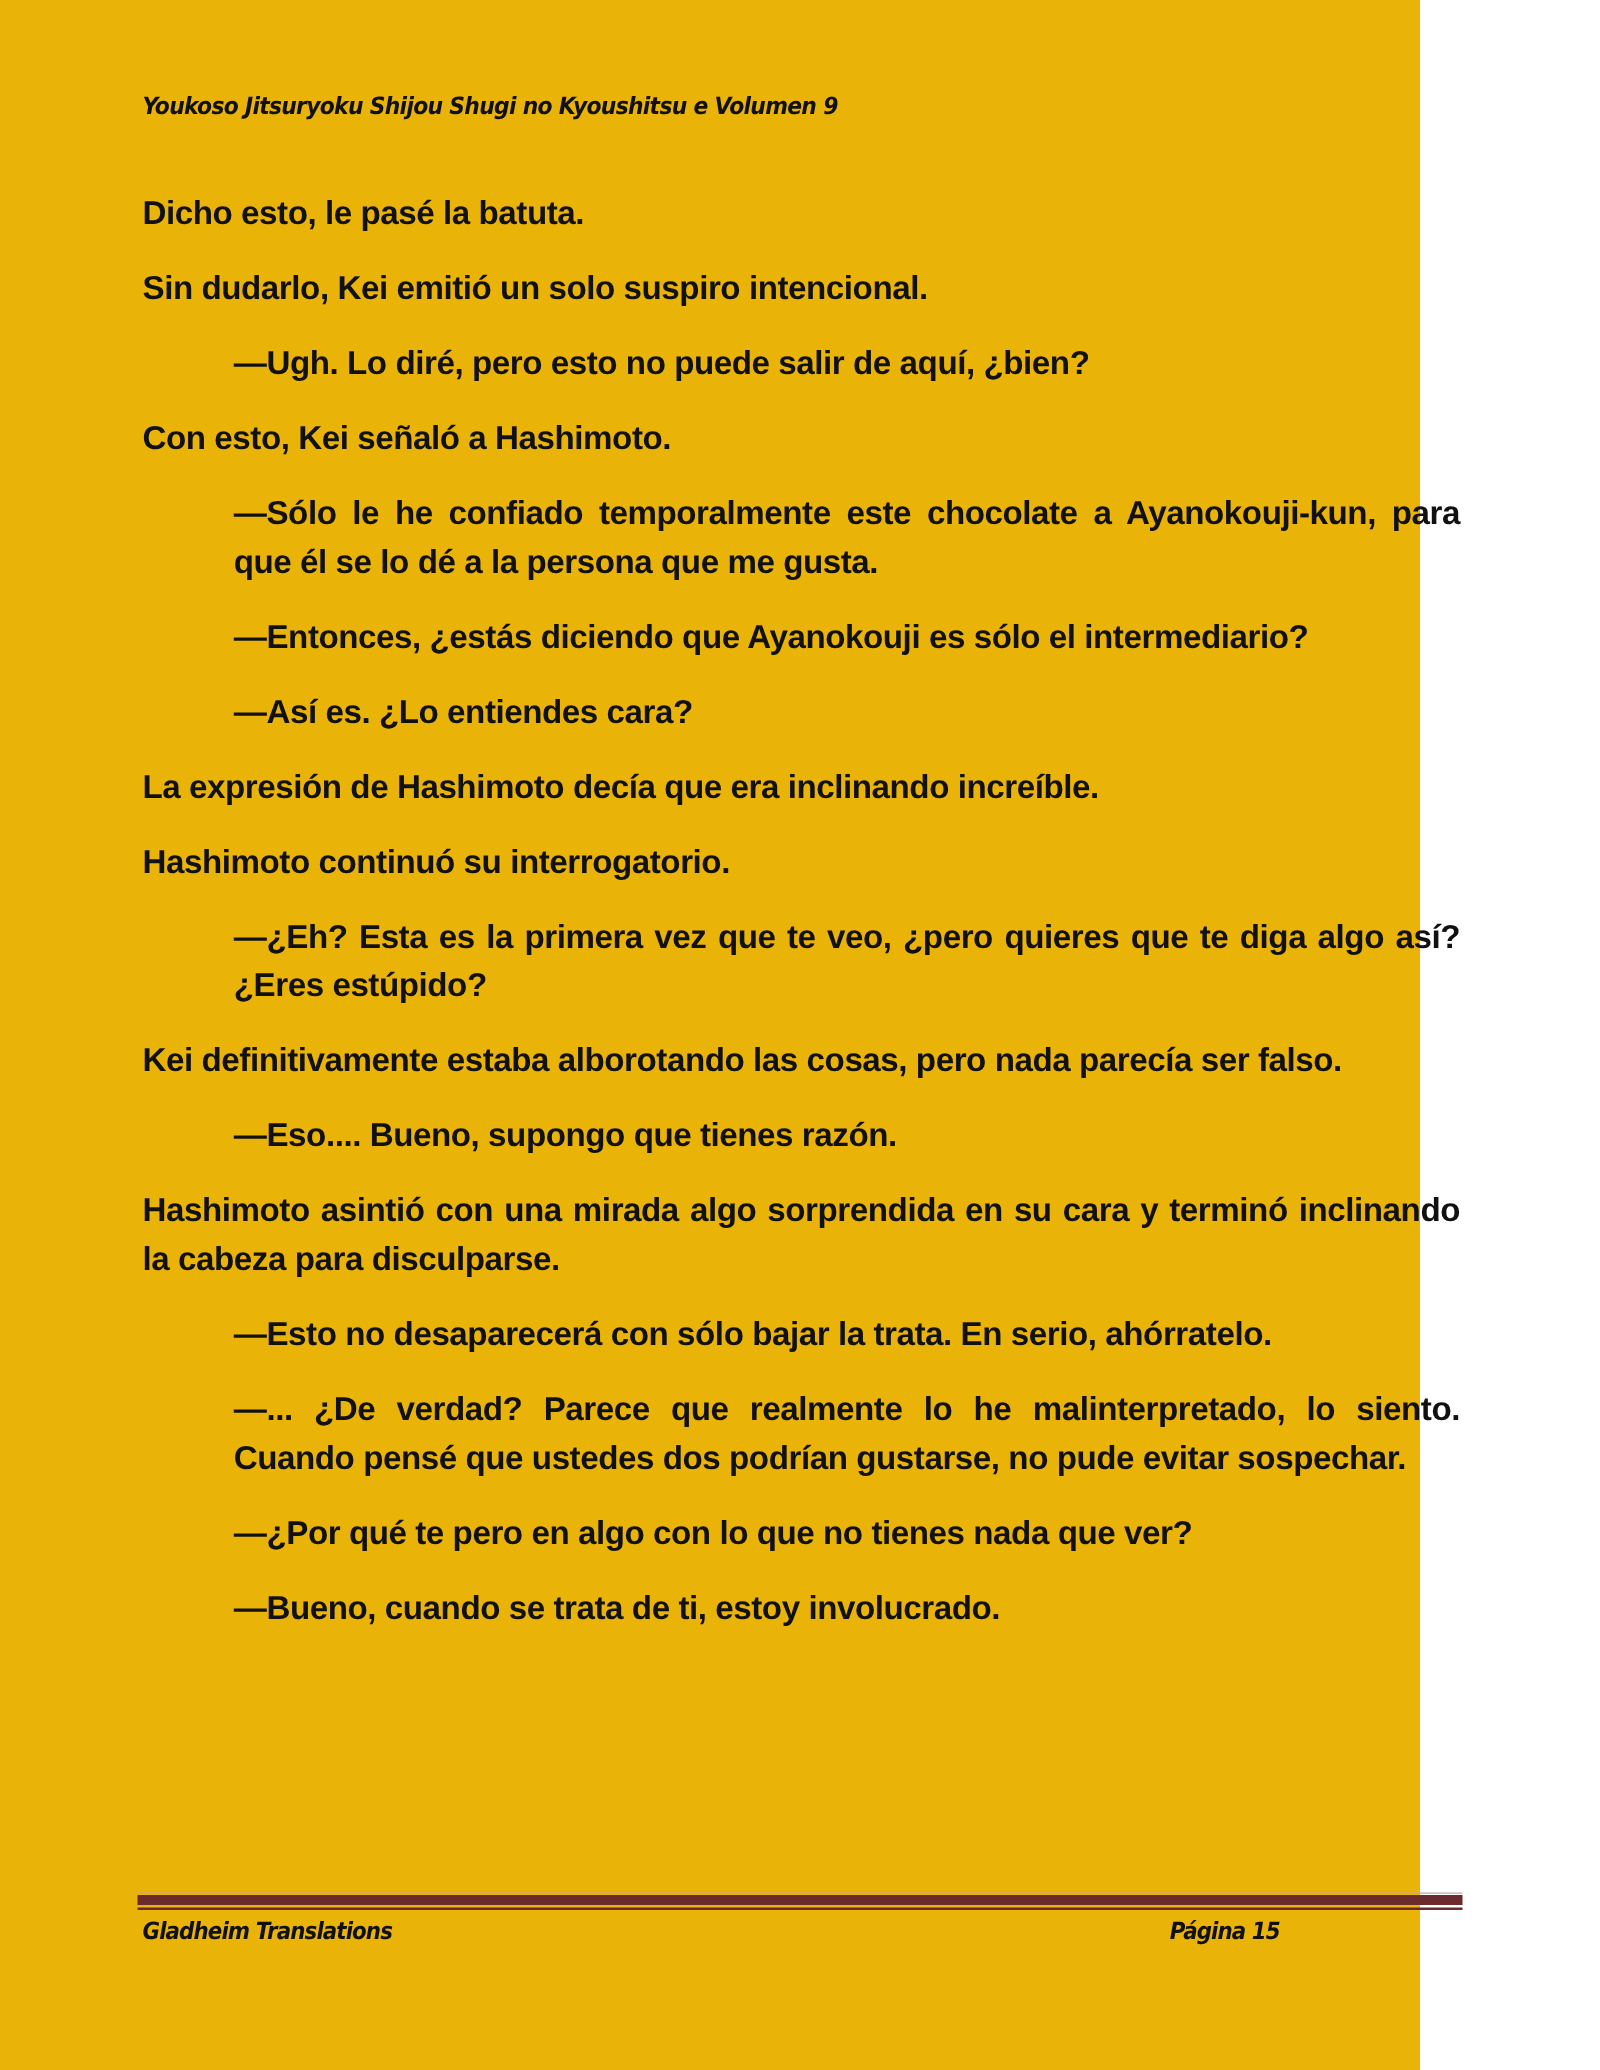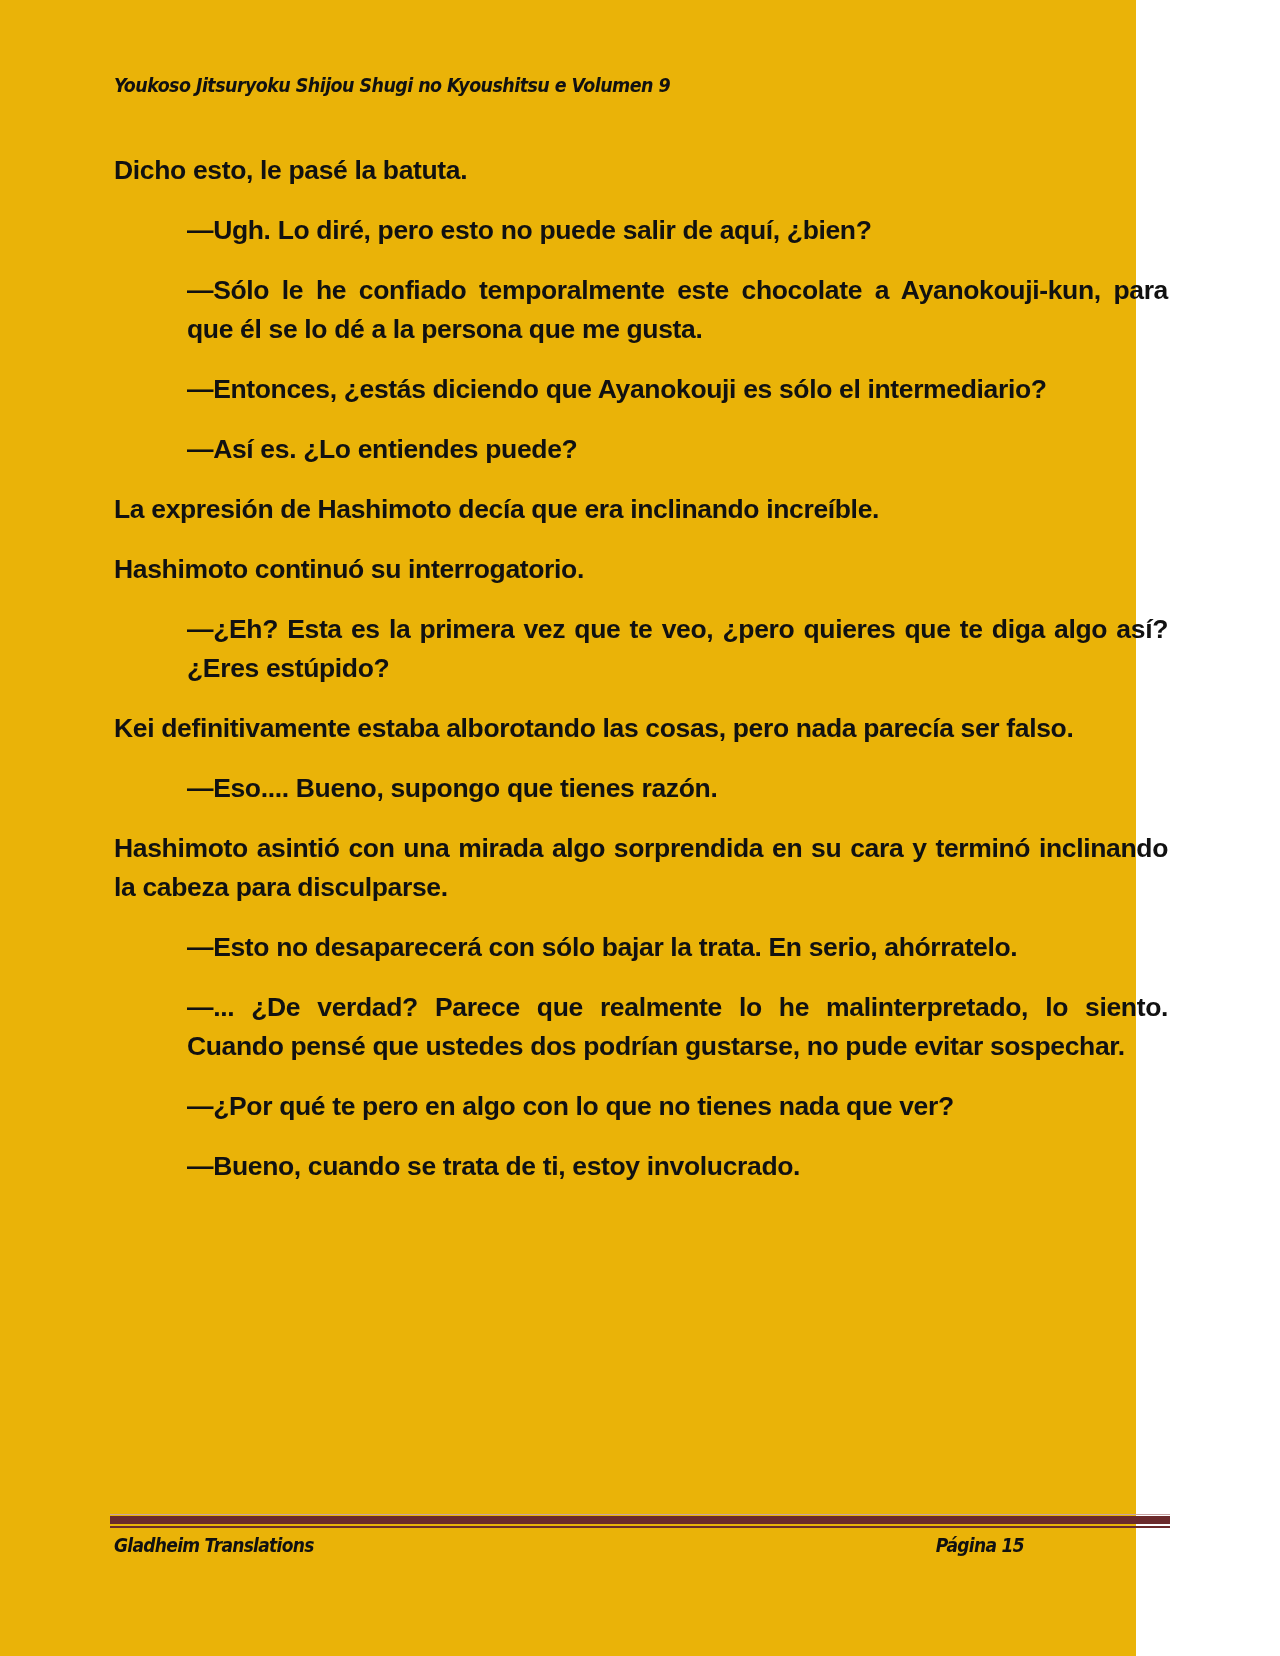--- a/index.html
+++ b/index.html
@@ -36,24 +36,26 @@
   .footer-right { right:112px; transform:scaleX(0.9); transform-origin:right center; }
 </style>
 </head>
 <body>
 
 <div class="page">
   <div class="header">Youkoso Jitsuryoku Shijou Shugi no Kyoushitsu e Volumen 9</div>
 
   <div class="body">
     <p class="p">Dicho esto, le pasé la batuta.</p>
+    <p class="p">Sin dudarlo, Kei emitió un solo suspiro intencional.</p>
     <p class="p dlg">—Ugh. Lo diré, pero esto no puede salir de aquí, ¿bien?</p>
+    <p class="p">Con esto, Kei señaló a Hashimoto.</p>
     <p class="p dlg">—Sólo le he confiado temporalmente este chocolate a Ayanokouji-kun, para que él se lo dé a la persona que me gusta.</p>
     <p class="p dlg">—Entonces, ¿estás diciendo que Ayanokouji es sólo el intermediario?</p>
-    <p class="p dlg">—Así es. ¿Lo entiendes puede?</p>
+    <p class="p dlg">—Así es. ¿Lo entiendes cara?</p>
     <p class="p">La expresión de Hashimoto decía que era inclinando increíble.</p>
     <p class="p">Hashimoto continuó su interrogatorio.</p>
     <p class="p dlg">—¿Eh? Esta es la primera vez que te veo, ¿pero quieres que te diga algo así? ¿Eres estúpido?</p>
     <p class="p">Kei definitivamente estaba alborotando las cosas, pero nada parecía ser falso.</p>
     <p class="p dlg">—Eso.... Bueno, supongo que tienes razón.</p>
     <p class="p">Hashimoto asintió con una mirada algo sorprendida en su cara y terminó inclinando la cabeza para disculparse.</p>
     <p class="p dlg">—Esto no desaparecerá con sólo bajar la trata. En serio, ahórratelo.</p>
     <p class="p dlg">—... ¿De verdad? Parece que realmente lo he malinterpretado, lo siento. Cuando pensé que ustedes dos podrían gustarse, no pude evitar sospechar.</p>
     <p class="p dlg">—¿Por qué te pero en algo con lo que no tienes nada que ver?</p>
     <p class="p dlg">—Bueno, cuando se trata de ti, estoy involucrado.</p>

